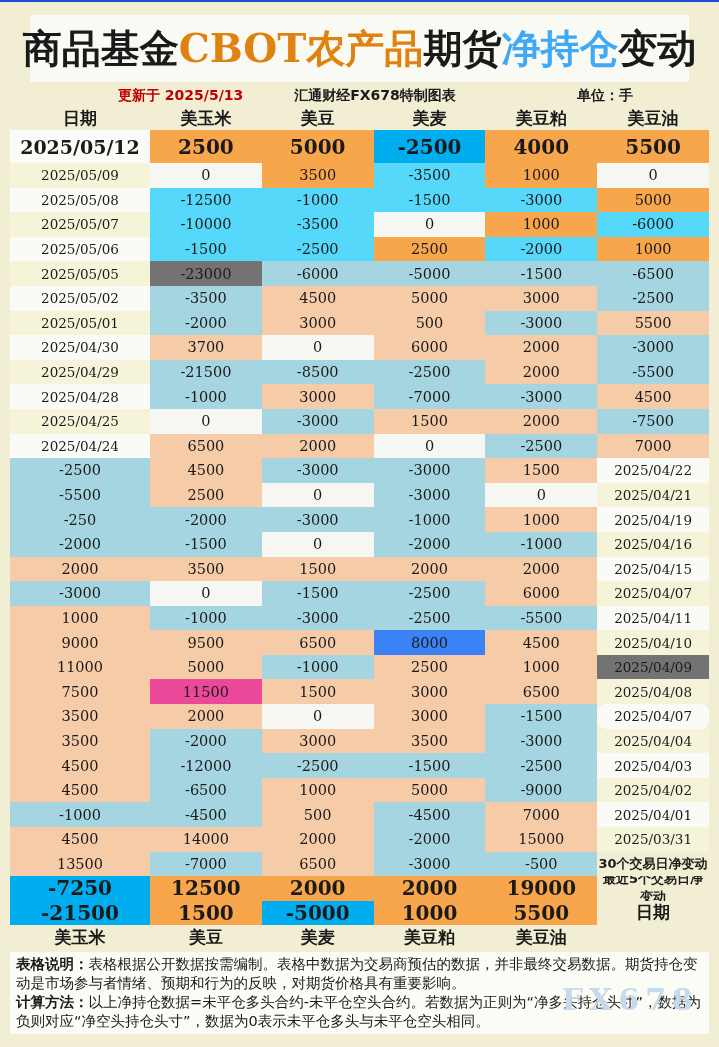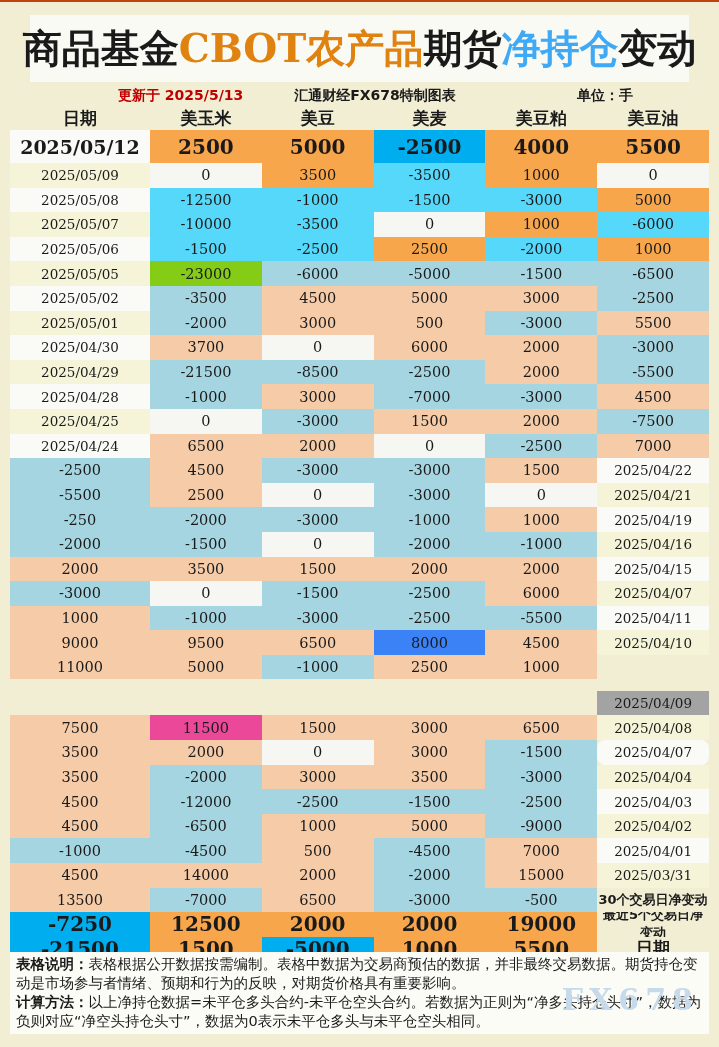--- a/index.html
+++ b/index.html
@@ -1,20 +1,20 @@
 <!DOCTYPE html>
 <html><head>
 <meta charset="utf-8">
 <style>
   html,body{margin:0;padding:0;}
   .page{
     position:relative;
     width:719px;height:1047px;
     background:#F1EED3;
-    border-top:2px solid #c2410c;
+    border-top:2px solid #1d4ed8;
     box-sizing:border-box;
     font-family:"DejaVu Sans", sans-serif;
     color:#1a1a1a;
     overflow:hidden;
   }
   .title-box{
     position:absolute;left:30px;top:13px;width:659px;height:67px;
     background:#FAFAF4;
     display:flex;align-items:center;justify-content:center;
     font-family:"DejaVu Serif", serif;
@@ -100,21 +100,21 @@
       <div class="cell vcell" style="background: rgb(246, 246, 242);">0</div>
       <div class="cell vcell" style="background: rgb(248, 166, 75);">1000</div>
       <div class="cell vcell" style="background: rgb(85, 216, 250);">-6000</div>
       <div class="cell dcell" style="background: rgb(250, 250, 246);">2025/05/06</div>
       <div class="cell vcell" style="background: rgb(85, 216, 250);">-1500</div>
       <div class="cell vcell" style="background: rgb(85, 216, 250);">-2500</div>
       <div class="cell vcell" style="background: rgb(248, 166, 75);">2500</div>
       <div class="cell vcell" style="background: rgb(85, 216, 250);">-2000</div>
       <div class="cell vcell" style="background: rgb(248, 166, 75);">1000</div>
       <div class="cell dcell" style="background: rgb(245, 244, 216);">2025/05/05</div>
-      <div class="cell vcell" style="background: #84cc16;">-23000</div>
+      <div class="cell vcell" style="background: #737373;">-23000</div>
       <div class="cell vcell" style="background: rgb(166, 213, 226);">-6000</div>
       <div class="cell vcell" style="background: rgb(166, 213, 226);">-5000</div>
       <div class="cell vcell" style="background: rgb(166, 213, 226);">-1500</div>
       <div class="cell vcell" style="background: rgb(166, 213, 226);">-6500</div>
       <div class="cell dcell" style="background: rgb(250, 250, 246);">2025/05/02</div>
       <div class="cell vcell" style="background: rgb(166, 213, 226);">-3500</div>
       <div class="cell vcell" style="background: rgb(246, 203, 167);">4500</div>
       <div class="cell vcell" style="background: rgb(246, 203, 167);">5000</div>
       <div class="cell vcell" style="background: rgb(246, 203, 167);">3000</div>
       <div class="cell vcell" style="background: rgb(166, 213, 226);">-2500</div>
@@ -200,21 +200,21 @@
       <div class="cell vcell" style="background: rgb(246, 203, 167);">9500</div>
       <div class="cell vcell" style="background: rgb(246, 203, 167);">6500</div>
       <div class="cell vcell" style="background: #3b82f6;">8000</div>
       <div class="cell vcell" style="background: rgb(246, 203, 167);">4500</div>
       <div class="cell dcell" style="background: rgb(245, 244, 216);">2025/04/10</div>
       <div class="cell vcell" style="background: rgb(246, 203, 167);">11000</div>
       <div class="cell vcell" style="background: rgb(246, 203, 167);">5000</div>
       <div class="cell vcell" style="background: rgb(166, 213, 226);">-1000</div>
       <div class="cell vcell" style="background: rgb(246, 203, 167);">2500</div>
       <div class="cell vcell" style="background: rgb(246, 203, 167);">1000</div>
-      <div class="cell dcell" style="background: #a3a3a3; margin-top: 36px;">2025/04/09</div>
+      <div class="cell dcell" style="background: #737373;">2025/04/09</div>
       <div class="cell vcell" style="background: rgb(246, 203, 167);">7500</div>
       <div class="cell vcell" style="background: #ec4899;">11500</div>
       <div class="cell vcell" style="background: rgb(246, 203, 167);">1500</div>
       <div class="cell vcell" style="background: rgb(246, 203, 167);">3000</div>
       <div class="cell vcell" style="background: rgb(246, 203, 167);">6500</div>
       <div class="cell dcell" style="background: rgb(245, 244, 216);">2025/04/08</div>
       <div class="cell vcell" style="background: rgb(246, 203, 167);">3500</div>
       <div class="cell vcell" style="background: rgb(246, 203, 167);">2000</div>
       <div class="cell vcell" style="background: rgb(246, 246, 242);">0</div>
       <div class="cell vcell" style="background: rgb(246, 203, 167);">3000</div>

